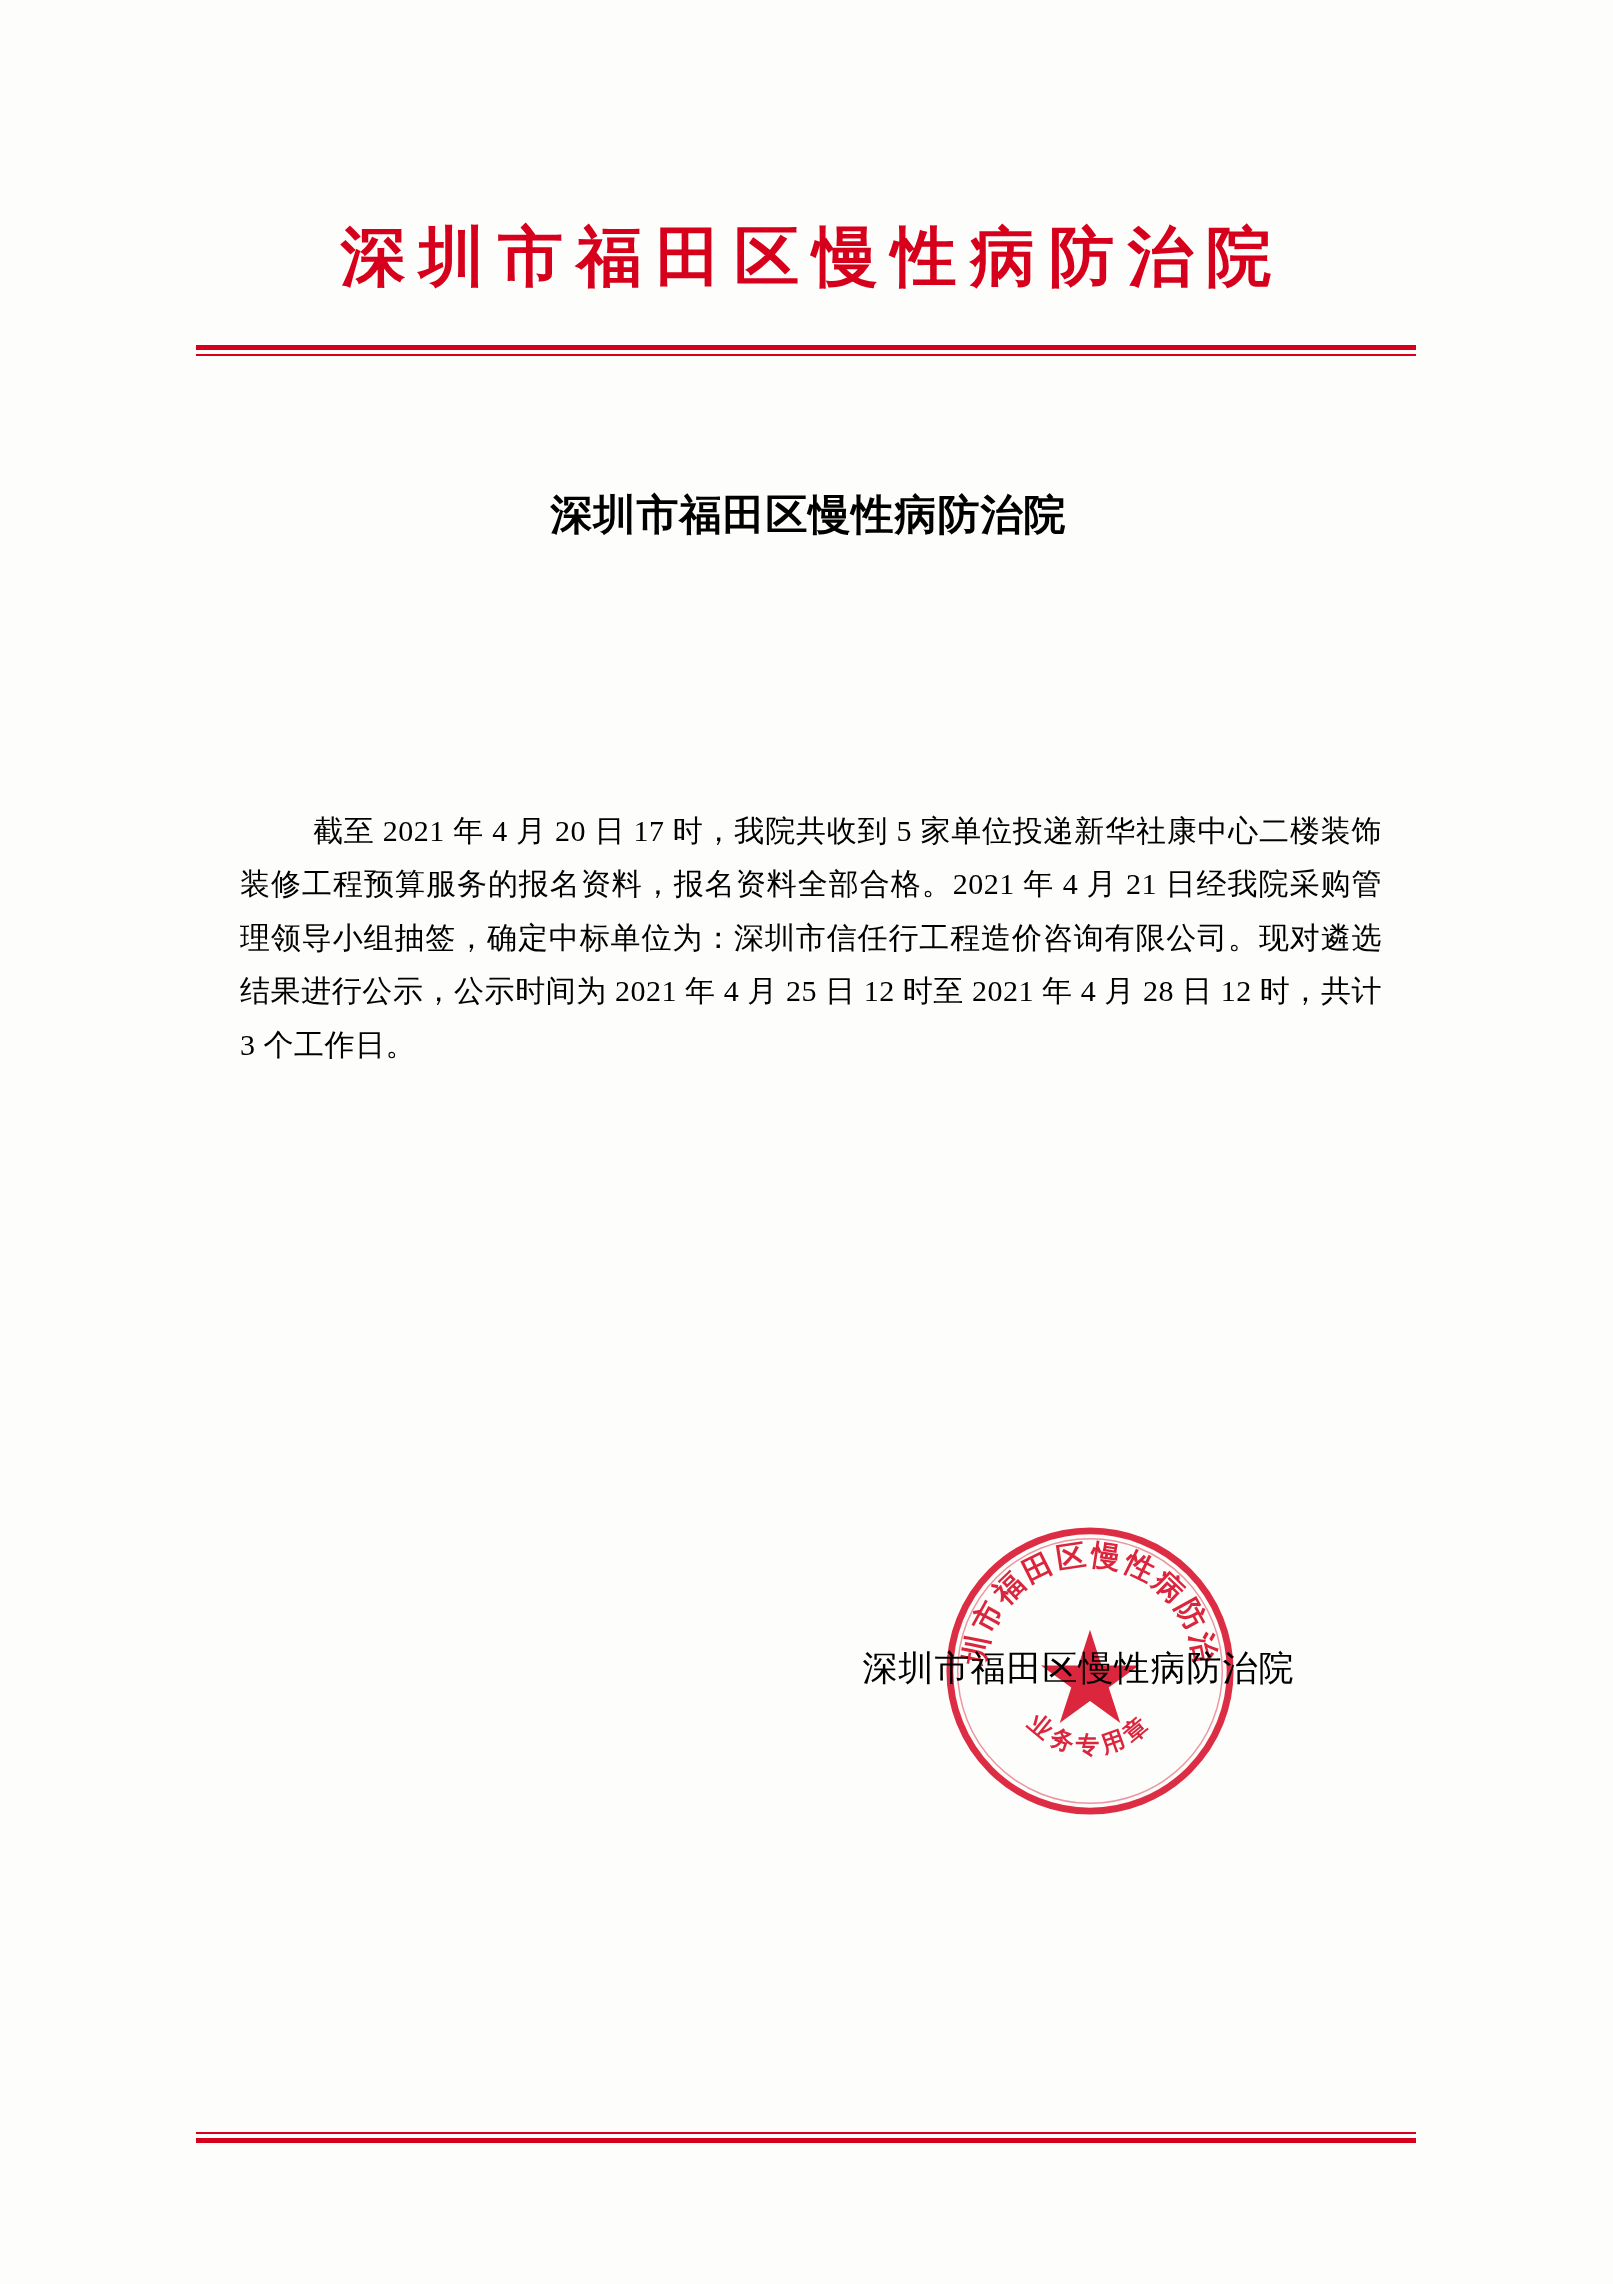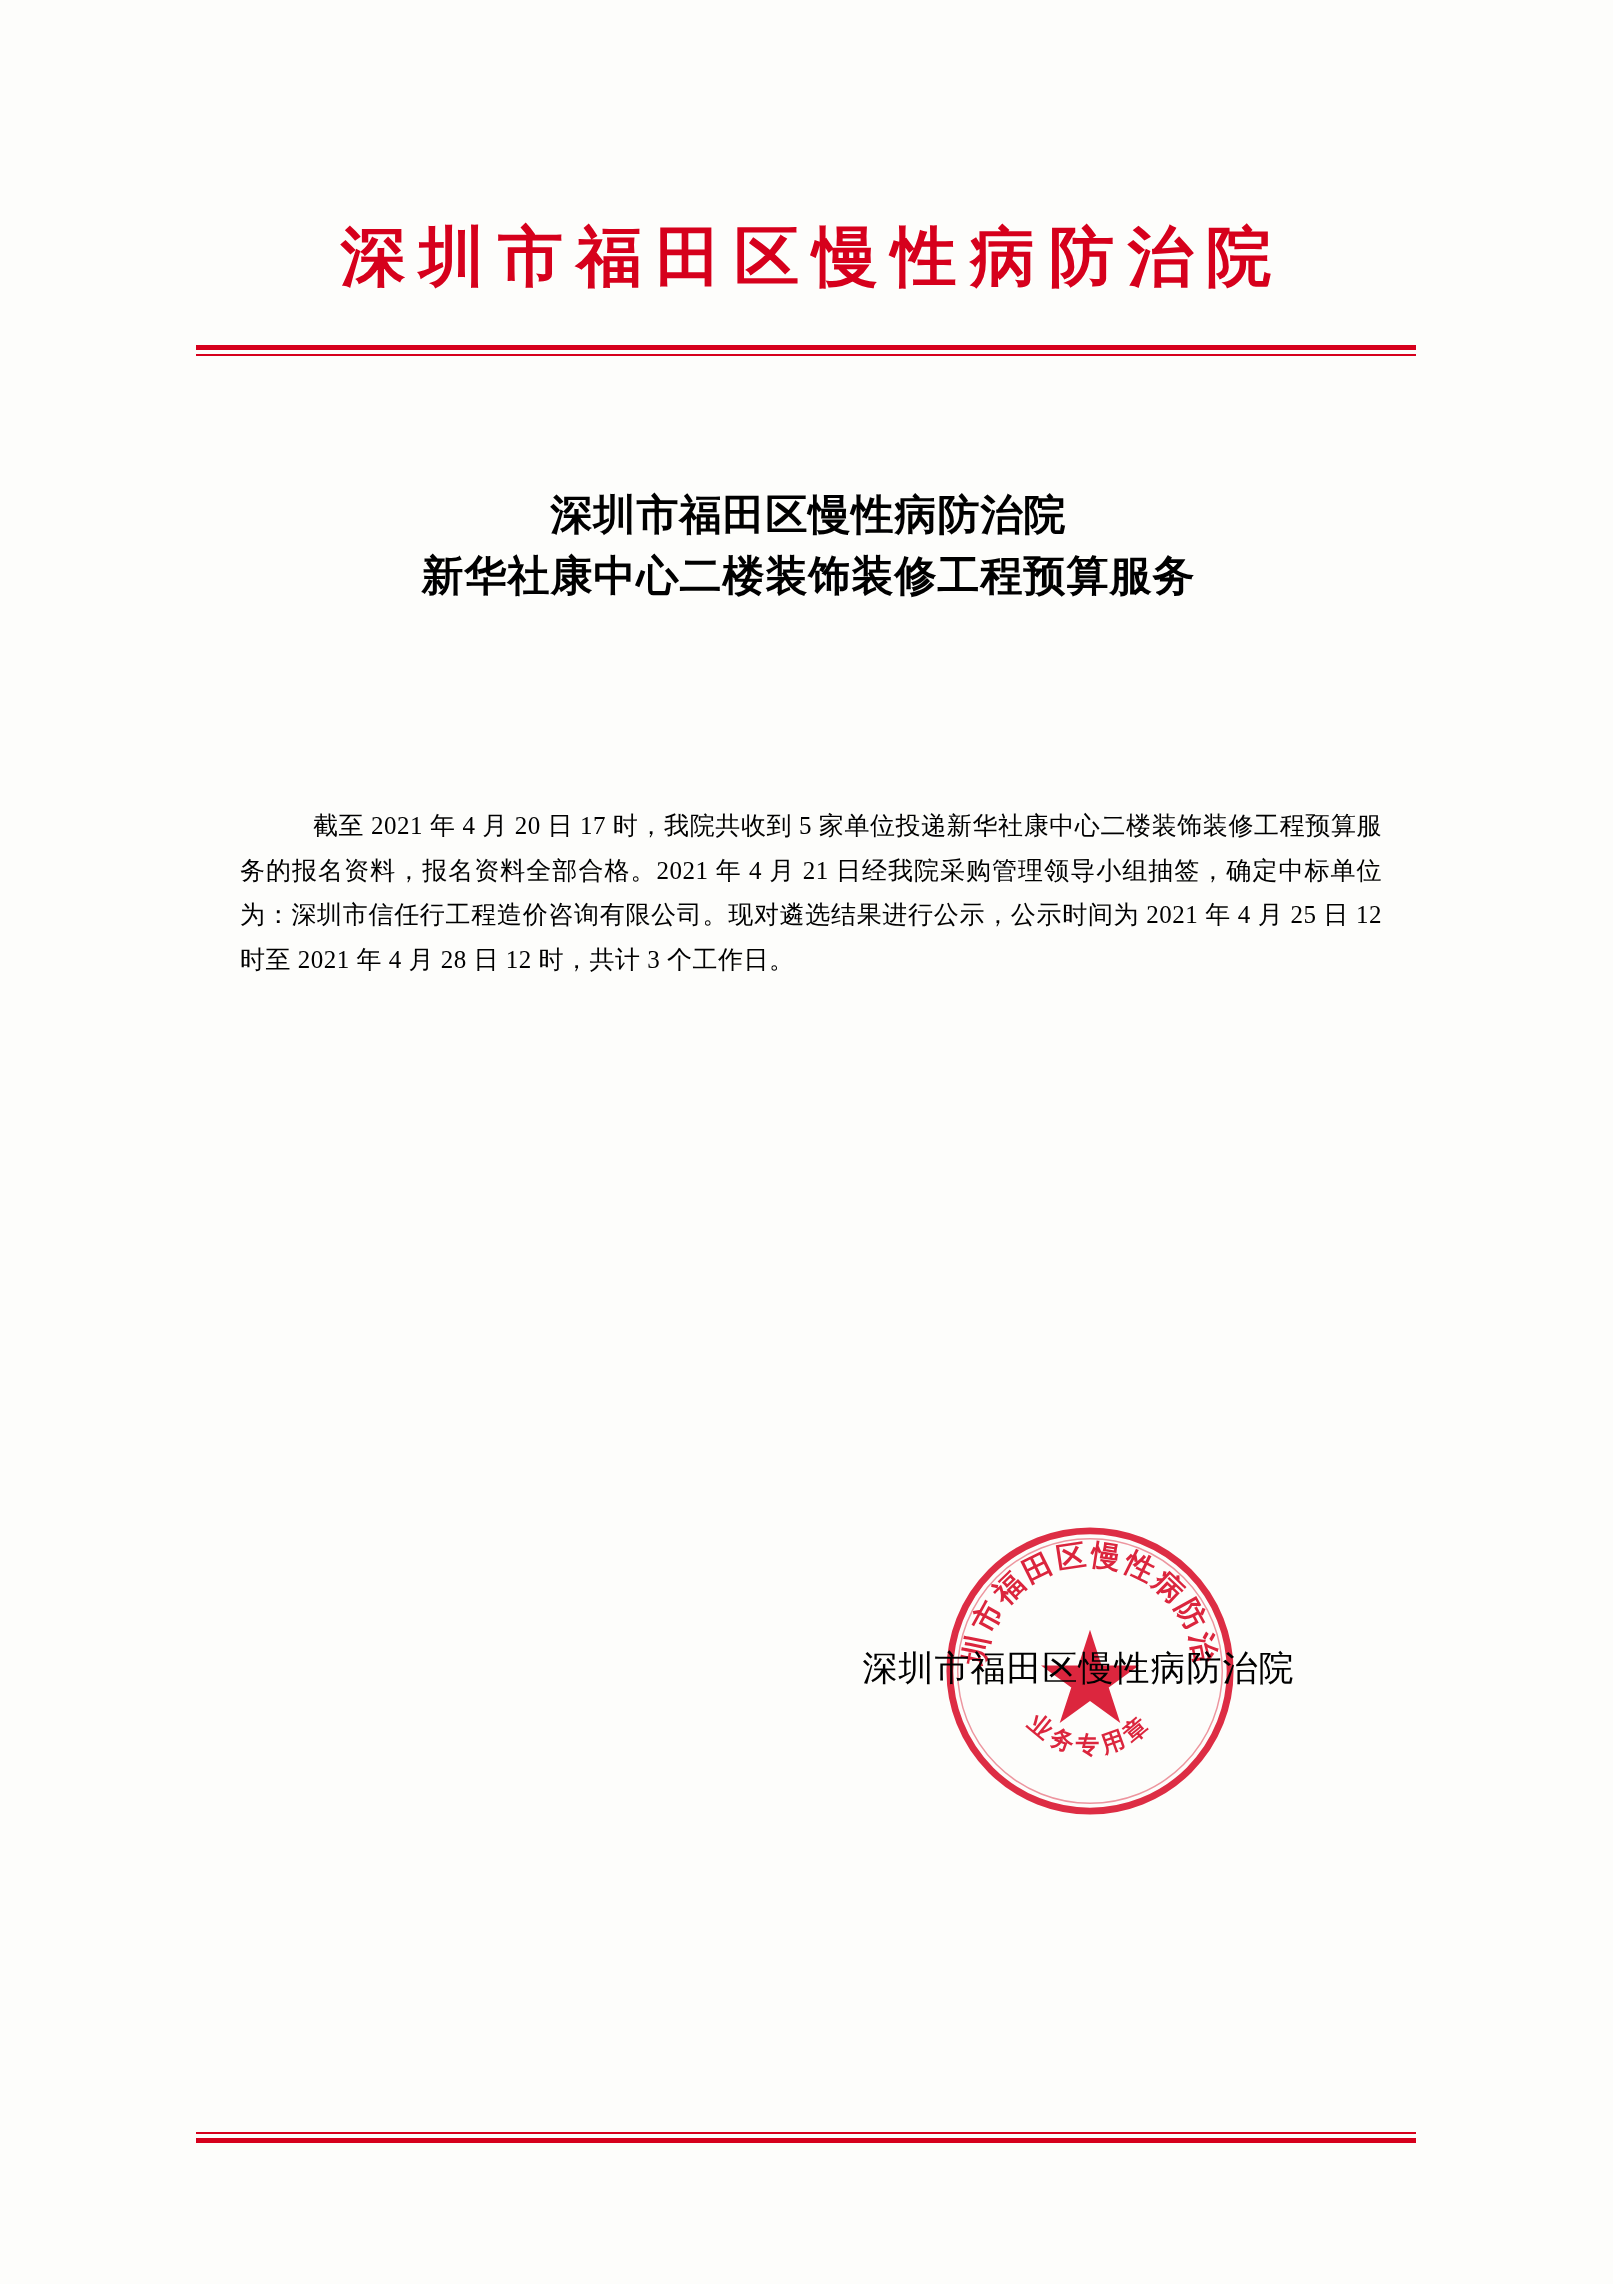--- a/index.html
+++ b/index.html
@@ -75,21 +75,21 @@
     letter-spacing: 1px;
   }
   .doc-title div { white-space: nowrap; }
 
   
   .body-text {
     position: absolute;
     left: 240px;
     top: 804px;
     width: 1142px;
-    font-size: 25px;
+    font-size: 30px;
     line-height: 1.78;
     text-align: justify;
     text-justify: inter-ideograph;
     letter-spacing: 0.5px;
   }
   .body-text p {
     margin: 0 0 5.9px 0;
     text-indent: 73px;
   }
 
@@ -136,21 +136,20 @@
     <div class="letterhead-title">深圳市福田区慢性病防治院</div>
   </div>
 
   <div class="rule-group-top">
     <div class="rule-thick"></div>
     <div class="rule-thin"></div>
   </div>
 
   <div class="doc-title">
     <div>深圳市福田区慢性病防治院</div>
-    <div>新华社康中心二楼装饰装修工程预算服务</div>
   </div>
 
   <div class="body-text">
     <p>截至 2021 年 4 月 20 日 17 时，我院共收到 5 家单位投递新华社康中心二楼装饰装修工程预算服务的报名资料，报名资料全部合格。2021 年 4 月 21 日经我院采购管理领导小组抽签，确定中标单位为：深圳市信任行工程造价咨询有限公司。现对遴选结果进行公示，公示时间为 2021 年 4 月 25 日 12 时至 2021 年 4 月 28 日 12 时，共计 3 个工作日。</p>
   </div>
 
   <div class="seal">
     <svg width="294" height="294" viewBox="0 0 300 300" xmlns="http://www.w3.org/2000/svg">
       <defs>
         <path id="sealTopArc" d="M 42,150 A 108,108 0 0 1 258,150"></path>

